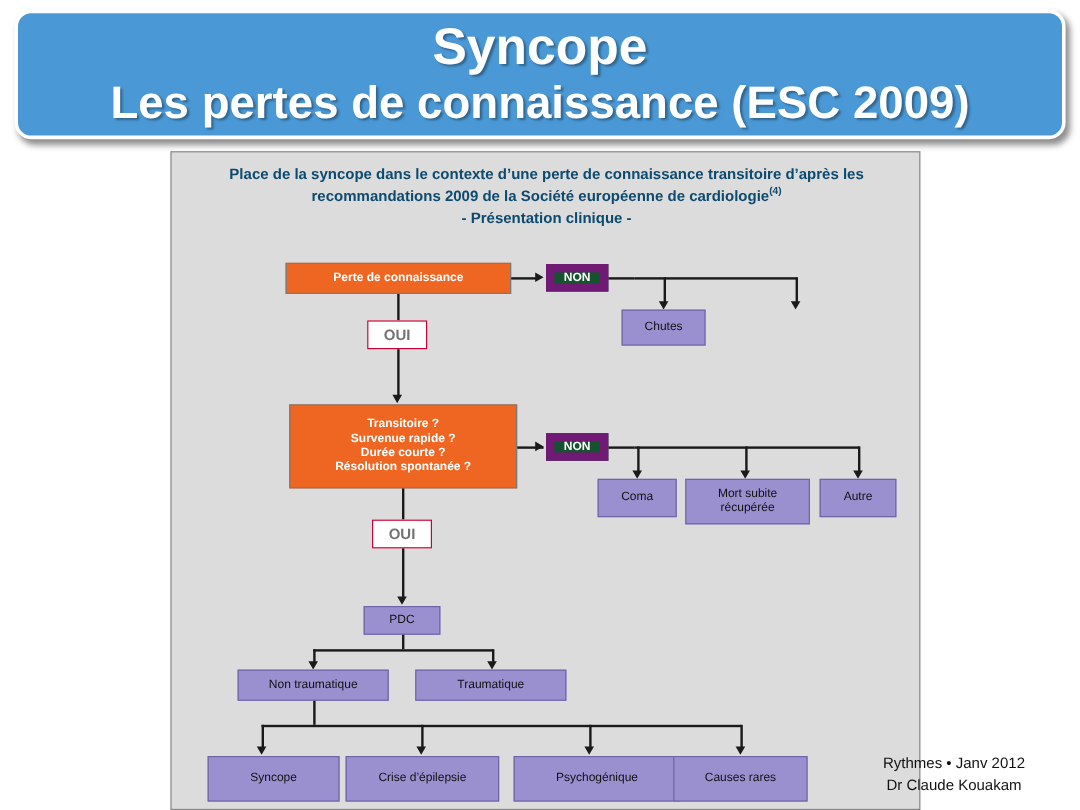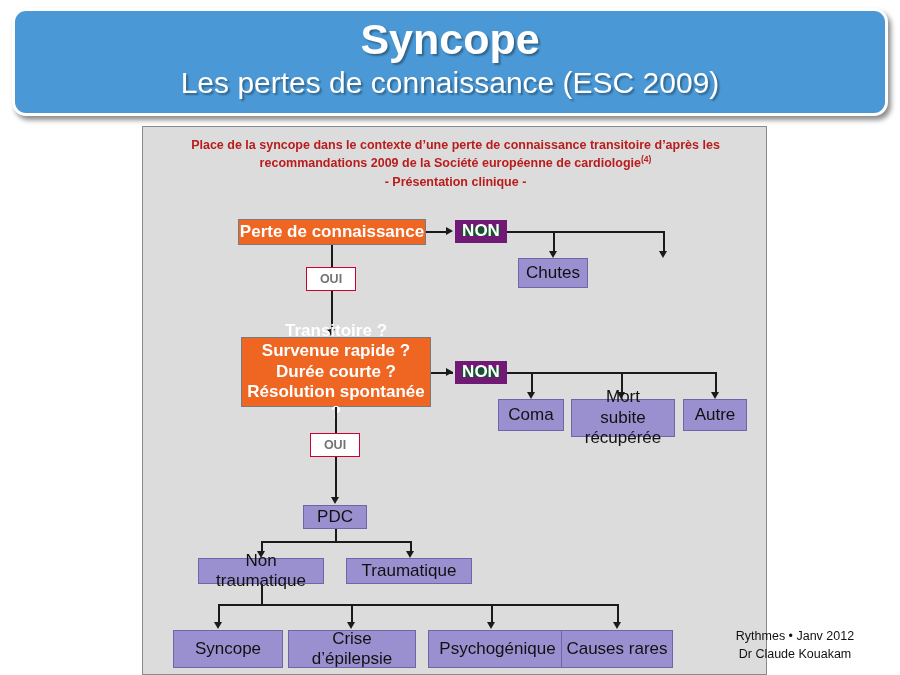--- a/index.html
+++ b/index.html
@@ -31,22 +31,22 @@
     color: #ffffff;
   }
   #title-main {
     font-size: 43px;
     font-weight: bold;
     line-height: 1.05;
     margin-top: 6px;
     text-shadow: 2px 2px 2px rgba(0,0,0,0.35);
   }
   #title-sub {
-    font-size: 30px;
-    font-weight: normal;
+    font-size: 38px;
+    font-weight: bold;
     line-height: 1.1;
     margin-top: 4px;
     text-shadow: 2px 2px 2px rgba(0,0,0,0.35);
   }
 
   
   #figure-panel {
     position: absolute;
     left: 142px;
     top: 126px;
@@ -57,21 +57,21 @@
     box-sizing: border-box;
   }
   #figure-caption {
     position: absolute;
     left: 0;
     top: 10px;
     width: 625px;
     text-align: center;
     font-size: 12.5px;
     font-weight: bold;
-    color: #b91c1c;
+    color: #0c4a6e;
     line-height: 1.35;
     padding: 0 14px;
     box-sizing: border-box;
   }
   #figure-caption .sup {
     font-size: 8.5px;
     vertical-align: super;
   }
   #figure-caption .clin {
     display: block;
@@ -79,21 +79,21 @@
   }
 
   
   .node {
     position: absolute;
     box-sizing: border-box;
     display: flex;
     align-items: center;
     justify-content: center;
     text-align: center;
-    font-size: 17px;
+    font-size: 10px;
     line-height: 1.2;
     color: #ffffff;
     border: 1px solid #7a7a7a;
   }
   .node.orange {
     background: #ef6522;
     font-weight: bold;
     color: #ffffff;
   }
   .node.green {

